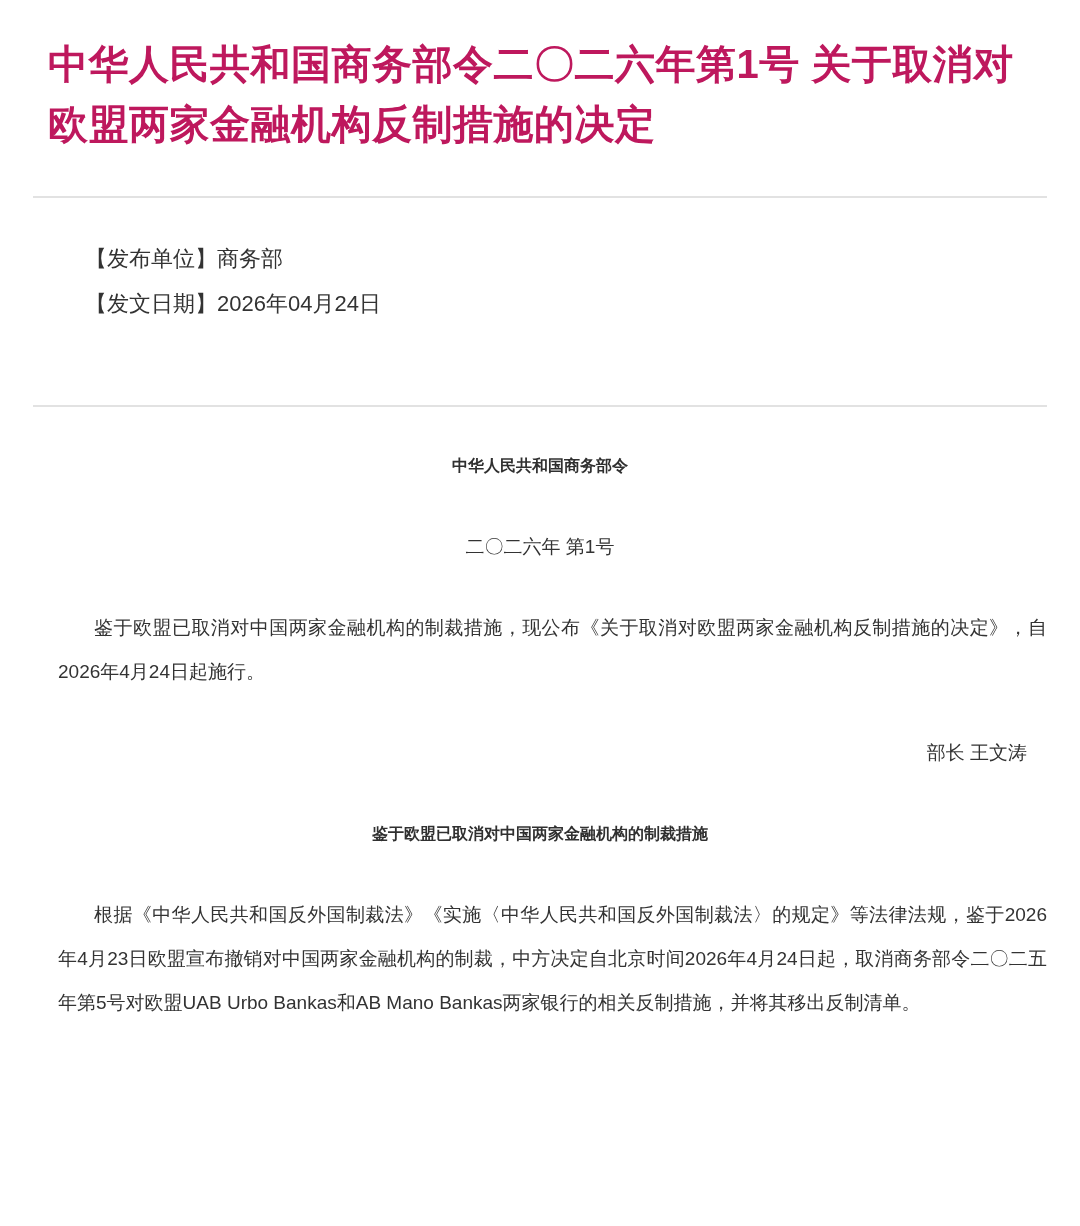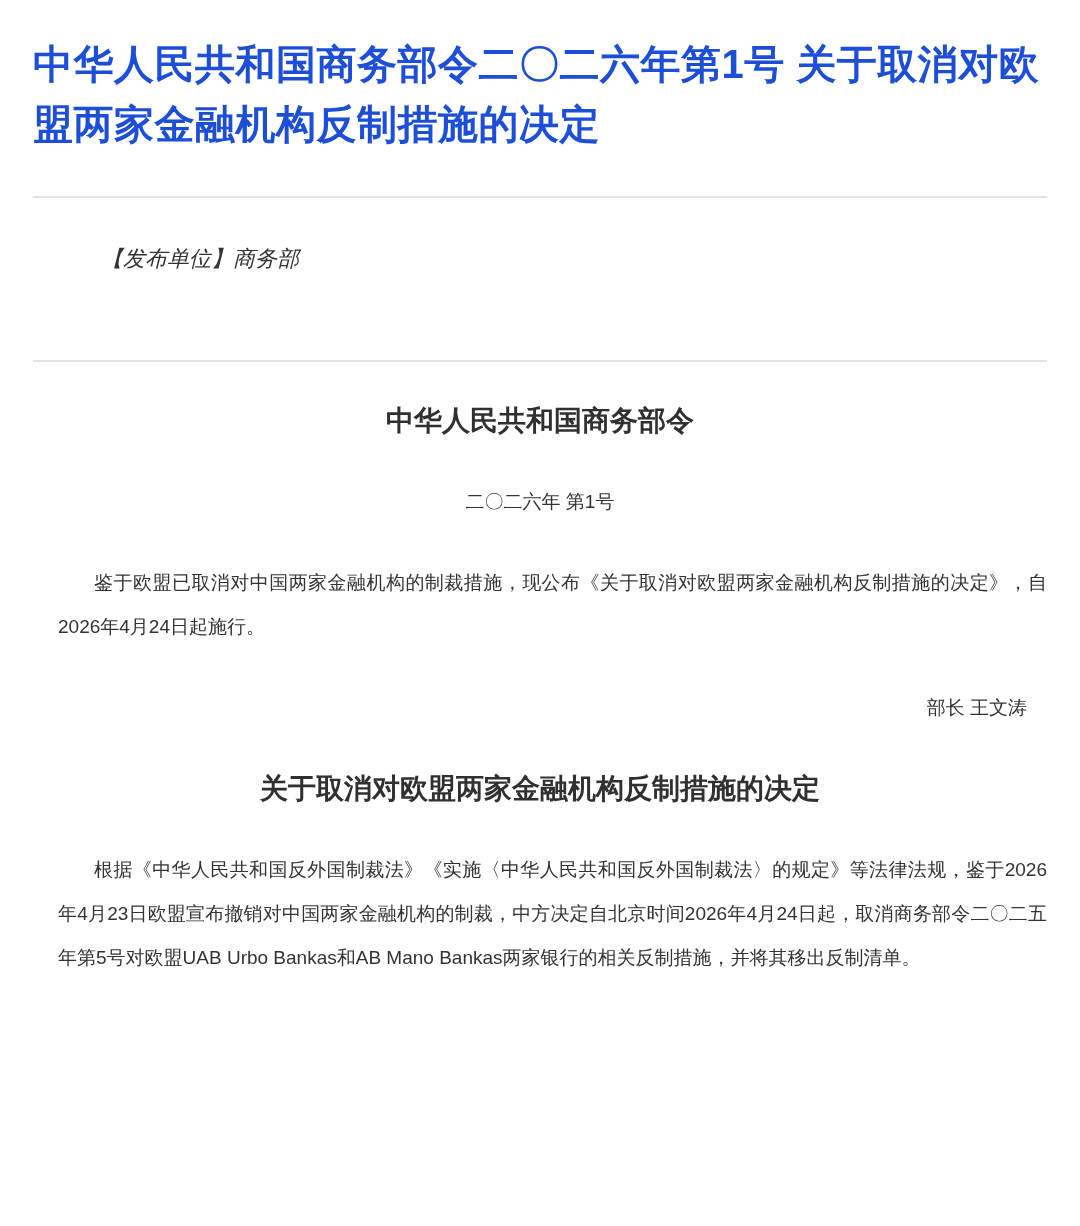--- a/index.html
+++ b/index.html
@@ -13,72 +13,73 @@
     height: 1226px;
     overflow: hidden;
     position: relative;
     font-family: "Liberation Sans", "DejaVu Sans", sans-serif;
     color: #333333;
   }
   .content {
     padding: 0 33px;
   }
   h1.article-title {
-    margin: 34px 0 0 0;
+    margin: 34px 0 0 15px;
     font-size: 40px;
     line-height: 60px;
     font-weight: 700;
-    color: #1d4ed8;
+    color: #be185d;
     letter-spacing: 0.5px;
   }
   hr.divider {
     border: none;
     height: 2px;
     background: #e2e2e2;
     margin: 0;
   }
   hr.divider-top { margin-top: 42px; }
   hr.divider-meta { margin-top: 79px; }
   .meta-block {
     margin: 38px 0 0 52px;
     font-size: 22px;
     line-height: 45px;
   }
-  .meta-line { margin: 16px; font-style: italic; }
+  .meta-line { margin: 0; }
   .decree p {
     margin: 37px 0;
     font-size: 19px;
     line-height: 44px;
   }
   .decree p.center { text-align: center; }
-  .decree p.bold { font-weight: 700; font-size: 28px; color: #303030; }
+  .decree p.bold { font-weight: 700; font-size: 16px; color: #303030; }
   .decree p.indent { text-indent: 1.9em; text-align: justify; margin-left: 25px; }
   .decree p.right { text-align: right; }
   .decree p.sign { padding-right: 20px; text-align: right; }
 </style>
 </head>
 <body>
 
 <div class="page">
   <div class="content">
 
     <h1 class="article-title">中华人民共和国商务部令二〇二六年第1号 关于取消对欧盟两家金融机构反制措施的决定</h1>
 
     <hr class="divider divider-top">
 
     <div class="meta-block">
       <p class="meta-line"><span>【发布单位】</span><span>商务部</span></p>
+      <p class="meta-line"><span>【发文日期】</span><span>2026年04月24日</span></p>
     </div>
 
     <hr class="divider divider-meta">
 
     <div class="decree">
       <p class="center bold">中华人民共和国商务部令</p>
       <p class="center">二〇二六年 第1号</p>
       <p class="indent">鉴于欧盟已取消对中国两家金融机构的制裁措施，现公布《关于取消对欧盟两家金融机构反制措施的决定》，自2026年4月24日起施行。</p>
       <p class="right sign">部长 王文涛</p>
-      <p class="center bold">关于取消对欧盟两家金融机构反制措施的决定</p>
+      <p class="center bold">鉴于欧盟已取消对中国两家金融机构的制裁措施</p>
       <p class="indent">根据《中华人民共和国反外国制裁法》《实施〈中华人民共和国反外国制裁法〉的规定》等法律法规，鉴于2026年4月23日欧盟宣布撤销对中国两家金融机构的制裁，中方决定自北京时间2026年4月24日起，取消商务部令二〇二五年第5号对欧盟UAB Urbo Bankas和AB Mano Bankas两家银行的相关反制措施，并将其移出反制清单。</p>
     </div>
 
   </div>
 
 </div>
 
 </body></html>

